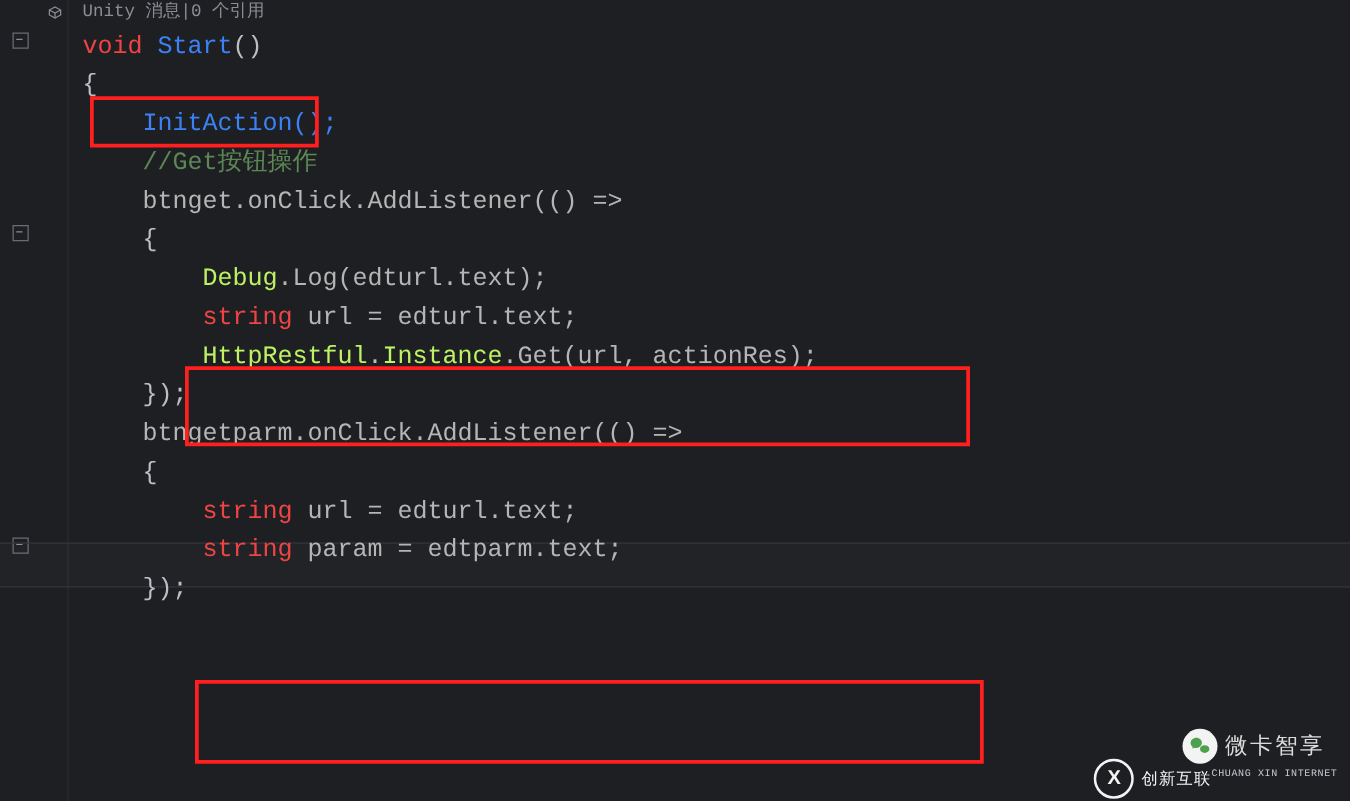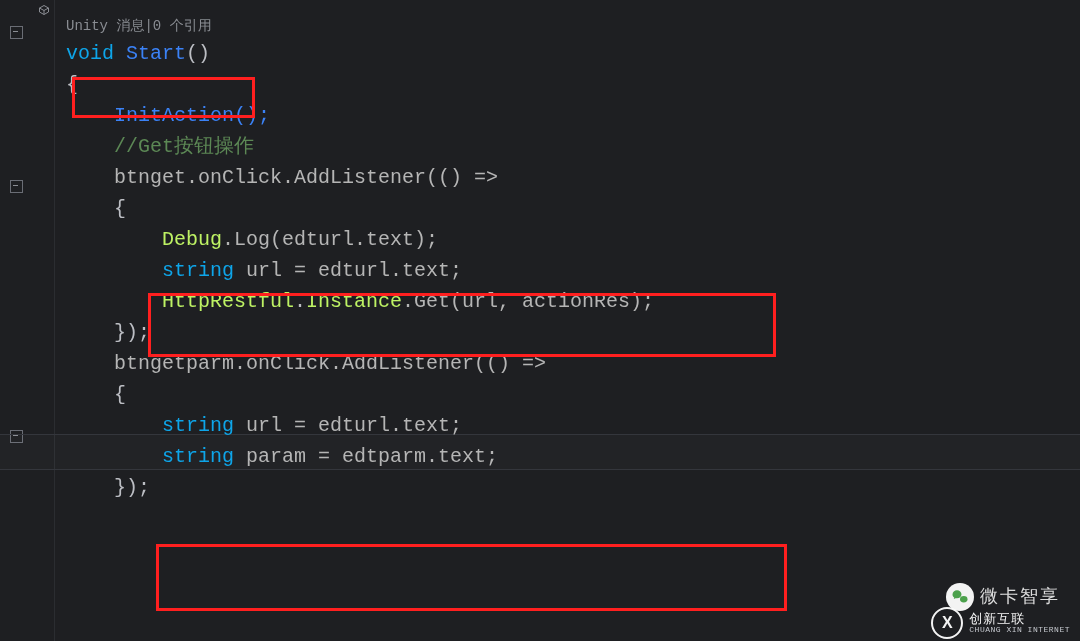--- a/index.html
+++ b/index.html
@@ -1,22 +1,22 @@
 <!DOCTYPE html>
 <html><head>
 <meta charset="utf-8">
 <style>
   html,body{margin:0;padding:0;background:#1e1f22;overflow:hidden}
   body{font-family:Consolas,"Courier New",monospace;font-size:20px;line-height:1.55;color:#bcbec4}
 
   .editor{position:relative;width:1080px;height:641px;background:#1e1f22}
   .gutter{position:absolute;left:0;top:0;width:54px;height:641px;background:#1e1f22;border-right:1px solid #2b2d31}
-  .code{position:absolute;left:54px;top:0;right:0;padding:16px 0 0 12px}
+  .code{position:absolute;left:54px;top:0;right:0;padding:0 0 0 12px}
 
-  .tok-kw   {color:#0ea5e9}
+  .tok-kw   {color:#ef4444}
   .tok-comm {color:#5c8855}
   .tok-id   {color:#b5b5b5}
   .tok-str  {color:#c07a53}
   .tok-type {color:#bef264}
   .tok-meth {color:#3b82f6}
   .tok-hint {color:#8a8d93;font-size:14px}
   .line{white-space:pre}
 
   .highlight{position:absolute;border:3px solid #ff1f1f;pointer-events:none}
   .hl1{left:72px;  top:77px;  width:177px; height:35px}
@@ -31,21 +31,21 @@
   .cursor-line-highlight{position:absolute;left:0;right:0;height:34px;top:434px;background:rgba(255,255,255,.02);border-top:1px solid #34363c;border-bottom:1px solid #34363c;pointer-events:none}
 
   .watermark{position:absolute;right:20px;bottom:30px;display:flex;align-items:center;gap:6px;color:#e6e6e6;opacity:.95}
   .watermark .logo{width:28px;height:28px;border-radius:50%;background:#fff;display:flex;align-items:center;justify-content:center}
   .watermark .logo svg{width:18px;height:18px}
   .watermark .txt{font-family:"Microsoft YaHei",sans-serif;font-size:18px;letter-spacing:2px}
 
   .brand{position:absolute;right:10px;bottom:2px;display:flex;align-items:center;gap:6px;opacity:.95}
   .brand .circ{width:28px;height:28px;border-radius:50%;border:2px solid #fff;display:flex;align-items:center;justify-content:center}
   .brand .circ span{color:#fff;font-family:sans-serif;font-weight:700;font-size:16px}
-  .brand .col{display:flex;flex-direction:column;line-height:1.05}
+  .brand .col{display:flex;flex-direction:row;line-height:1.05}
   .brand .col .cn{color:#fff;font-family:"Microsoft YaHei",sans-serif;font-size:13px;letter-spacing:1px}
   .brand .col .en{color:#cfd2d8;font-size:8px;letter-spacing:.5px}
 
   svg{display:block}
 </style>
 </head>
 <body>
 
 <div class="editor">
 

